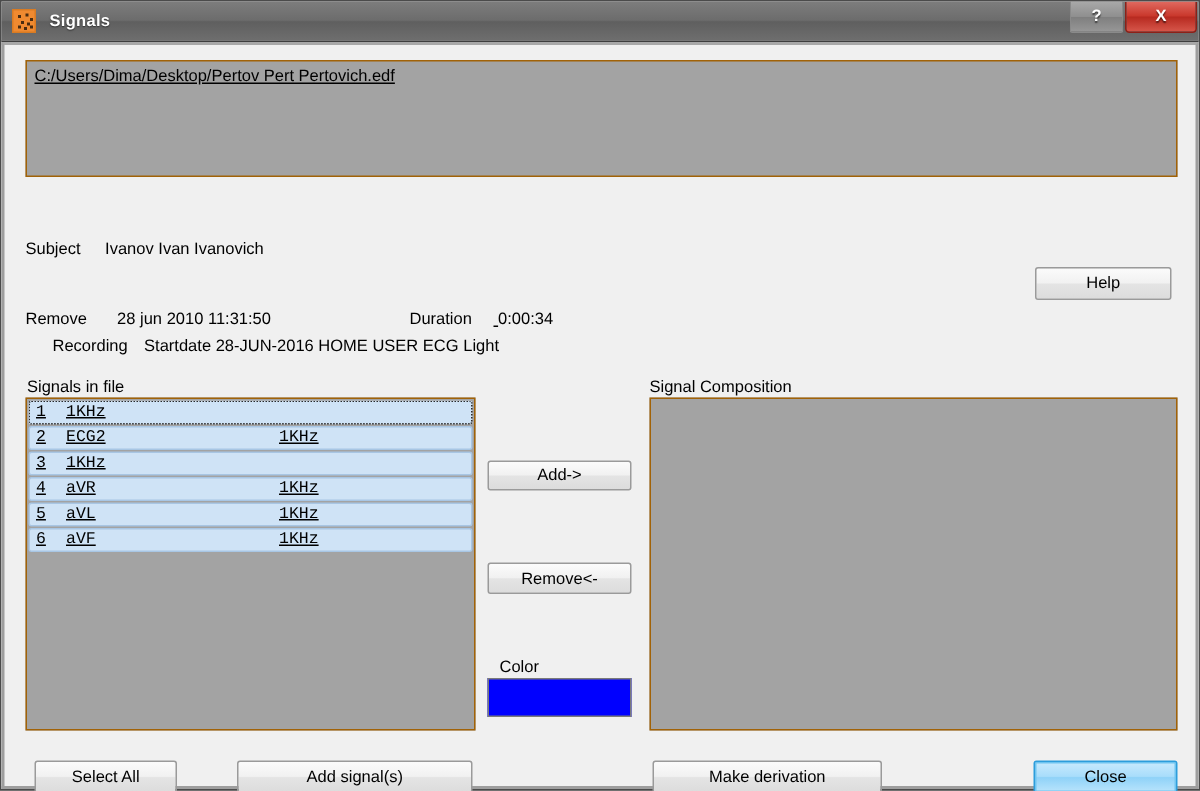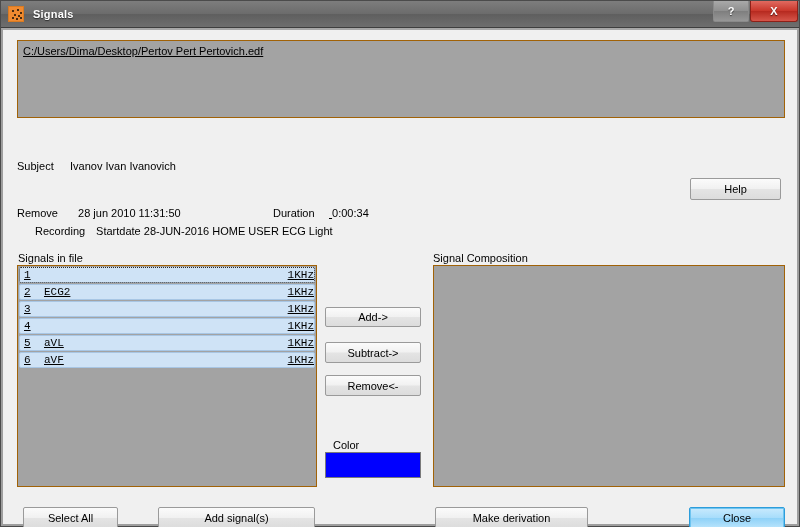--- a/index.html
+++ b/index.html
@@ -214,21 +214,20 @@
     width: 24px;
     padding-left: 4px;
     box-sizing: border-box;
   }
   .list-row .col-name {
     width: 142px;
     box-sizing: border-box;
   }
   .list-row .col-rate {
     flex: 1 1 auto;
-    text-align: right;
   }
 
   
   #signal-composition {
     left: 430px; top: 235px;
     width: 352px; height: 222px;
   }
 
   
   #color-swatch {
@@ -300,36 +299,36 @@
           <span class="col-idx">2</span>
           <span class="col-name">ECG2</span>
           <span class="col-rate">1KHz</span>
         </div>
         <div class="list-row">
           <span class="col-idx">3</span>
           <span class="col-rate">1KHz</span>
         </div>
         <div class="list-row">
           <span class="col-idx">4</span>
+          <span class="col-name">aVR</span>
           <span class="col-rate">1KHz</span>
         </div>
         <div class="list-row">
           <span class="col-idx">5</span>
           <span class="col-name">aVL</span>
           <span class="col-rate">1KHz</span>
         </div>
         <div class="list-row">
           <span class="col-idx">6</span>
           <span class="col-name">aVF</span>
           <span class="col-rate">1KHz</span>
         </div>
       </div>
 
     <div class="btn" id="btn-add">Add-&gt;</div>
-    <div class="btn" id="btn-subtract">Subtract-&gt;</div>
     <div class="btn" id="btn-remove">Remove&lt;-</div>
 
     <div class="group-label" id="label-color">Color</div>
     <div id="color-swatch" style="background: rgb(0, 0, 255);"></div>
 
     <div class="group-label" id="label-signal-composition">Signal Composition</div>
     <div class="sunken" id="signal-composition"></div>
 
     <div class="btn" id="btn-select-all">Select All</div>
     <div class="btn" id="btn-add-signals">Add signal(s)</div>

